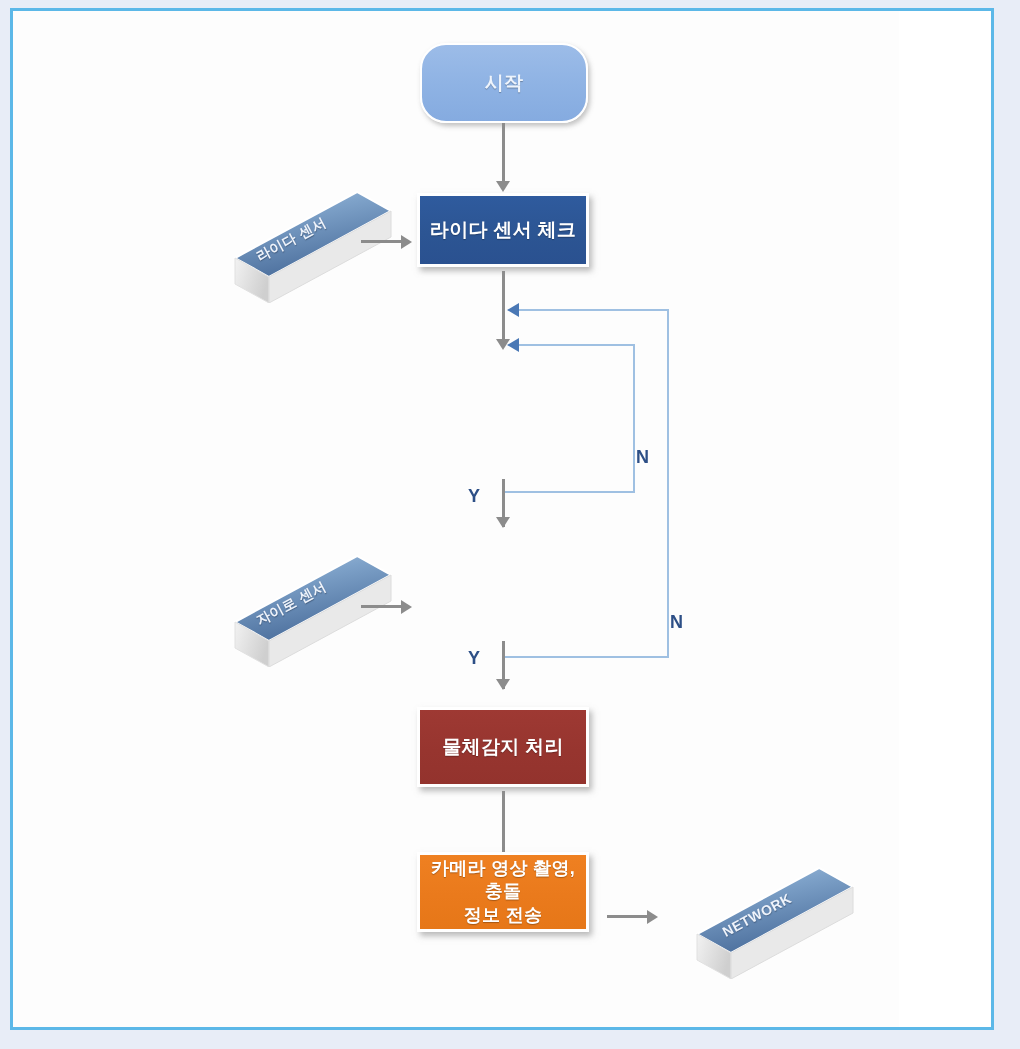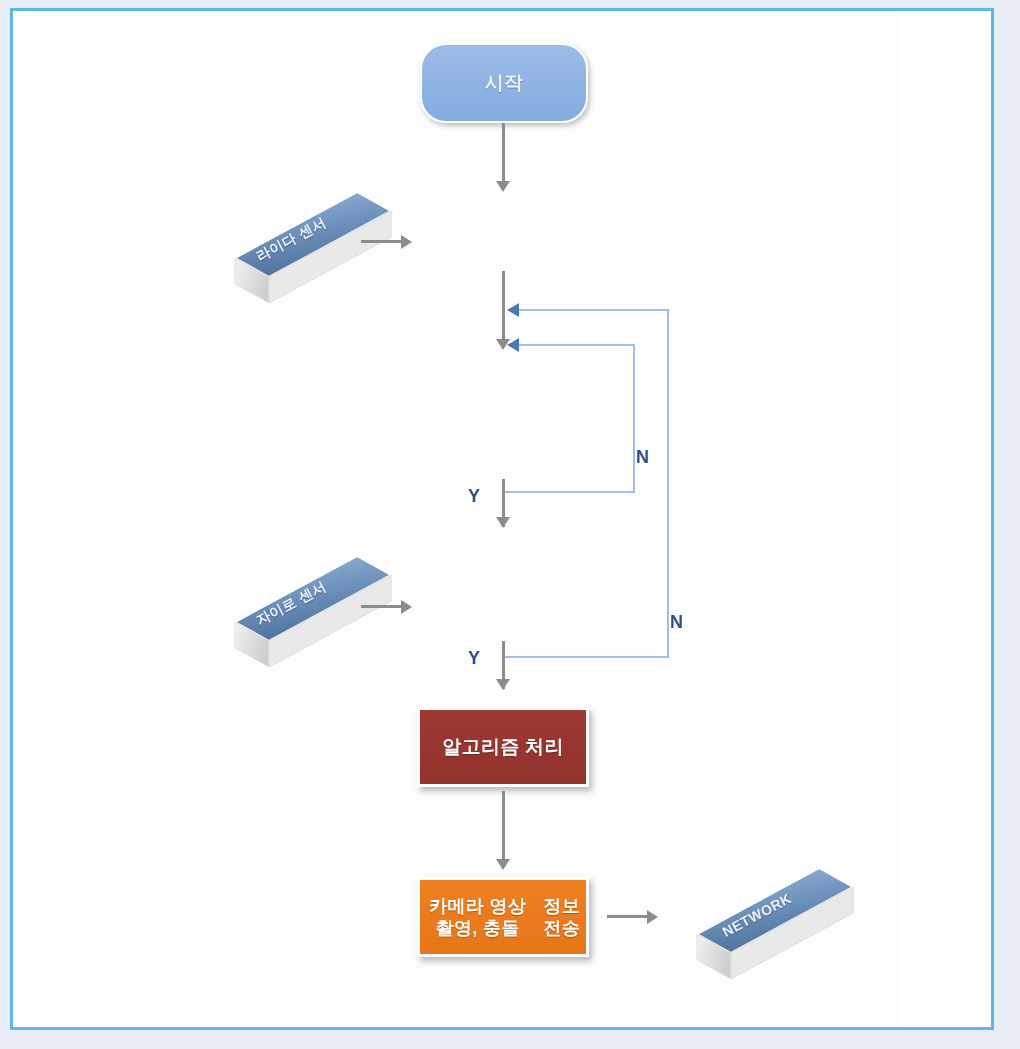--- a/index.html
+++ b/index.html
@@ -222,20 +222,23 @@
         <polygon points="26,75 60,94 60,120 26,101" fill="url(#pgs1)" stroke="#e0e0e0" stroke-width="1"></polygon>
 
         <polygon points="60,94 182,28 182,54 60,120" fill="#e9e9e9" stroke="#dcdcdc" stroke-width="1"></polygon>
       </svg>
       <span class="prism-label" style="left:44px; top:48px; transform: rotate(-28deg);">라이다 센서</span>
     </div>
 
     <div class="conn conn-h" style="left:348px; top:229px; width:42px; height:3px;"></div>
     <div class="arrow-right" style="left:388px; top:224px;"></div>
 
+    <div class="node proc-blue" style="left:404px; top:182px; width:172px; height:74px;">
+      <span>라이다 센서 체크</span>
+    </div>
 
     <div class="conn conn-v" style="left:489px; top:260px; width:3px; height:72px;"></div>
     <div class="arrow-down" style="left:483px; top:328px;"></div>
 
 
     <div class="conn conn-v" style="left:489px; top:468px; width:3px; height:48px;"></div>
     <div class="arrow-down" style="left:483px; top:506px;"></div>
     <span class="branch-label" style="left:455px; top:475px;">Y</span>
 
     <div class="loop loop-h" style="left:492px; top:480px; width:130px; height:2px;"></div>
@@ -272,27 +275,27 @@
     <div class="arrow-down" style="left:483px; top:668px;"></div>
     <span class="branch-label" style="left:455px; top:637px;">Y</span>
 
     <div class="loop loop-h" style="left:492px; top:645px; width:164px; height:2px;"></div>
     <div class="loop loop-v" style="left:654px; top:299px; width:2px; height:348px;"></div>
     <div class="loop loop-h" style="left:505px; top:298px; width:151px; height:2px;"></div>
     <div class="arrow-left-blue" style="left:494px; top:292px;"></div>
     <span class="branch-label" style="left:657px; top:601px;">N</span>
 
     <div class="node proc-red" style="left:404px; top:696px; width:172px; height:80px;">
-      <span>알고리즘 처리</span>
+      <span>물체감지 처리</span>
     </div>
 
     <div class="conn conn-v" style="left:489px; top:780px; width:3px; height:72px;"></div>
     <div class="arrow-down" style="left:483px; top:848px;"></div>
 
-    <div class="node proc-orange" style="left:404px; top:866px; width:172px; height:80px; flex-direction:row; gap:2px;">
+    <div class="node proc-orange" style="left:404px; top:841px; width:172px; height:80px; flex-direction:column; gap:2px;">
       <span>카메라 영상 촬영, 충돌</span>
       <span>정보 전송</span>
     </div>
 
     <div class="conn conn-h" style="left:594px; top:904px; width:42px; height:3px;"></div>
     <div class="arrow-right" style="left:634px; top:899px;"></div>
 
     <div class="prism" style="left:658px; top:848px;">
       <svg width="200" height="120" viewBox="0 0 200 120">
         <defs>

